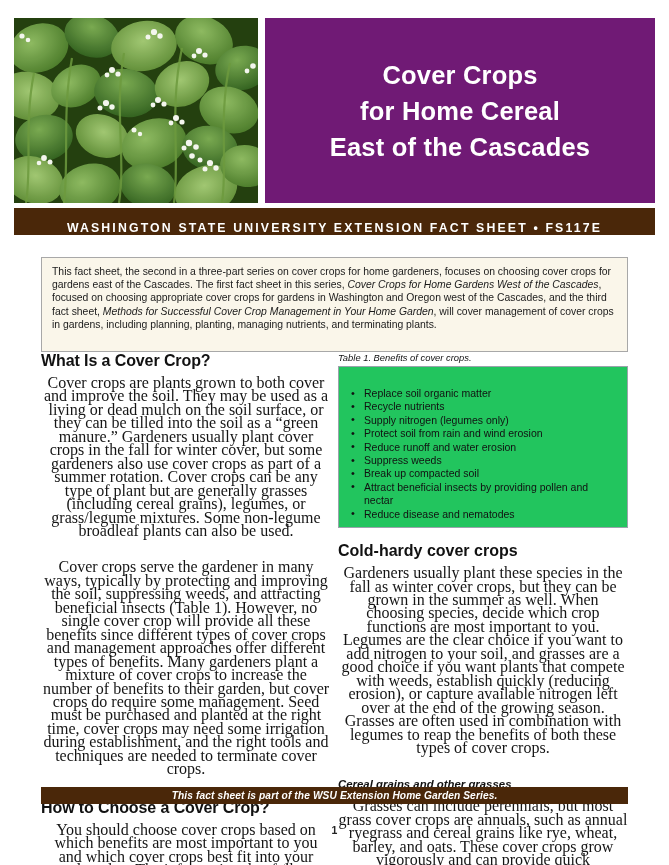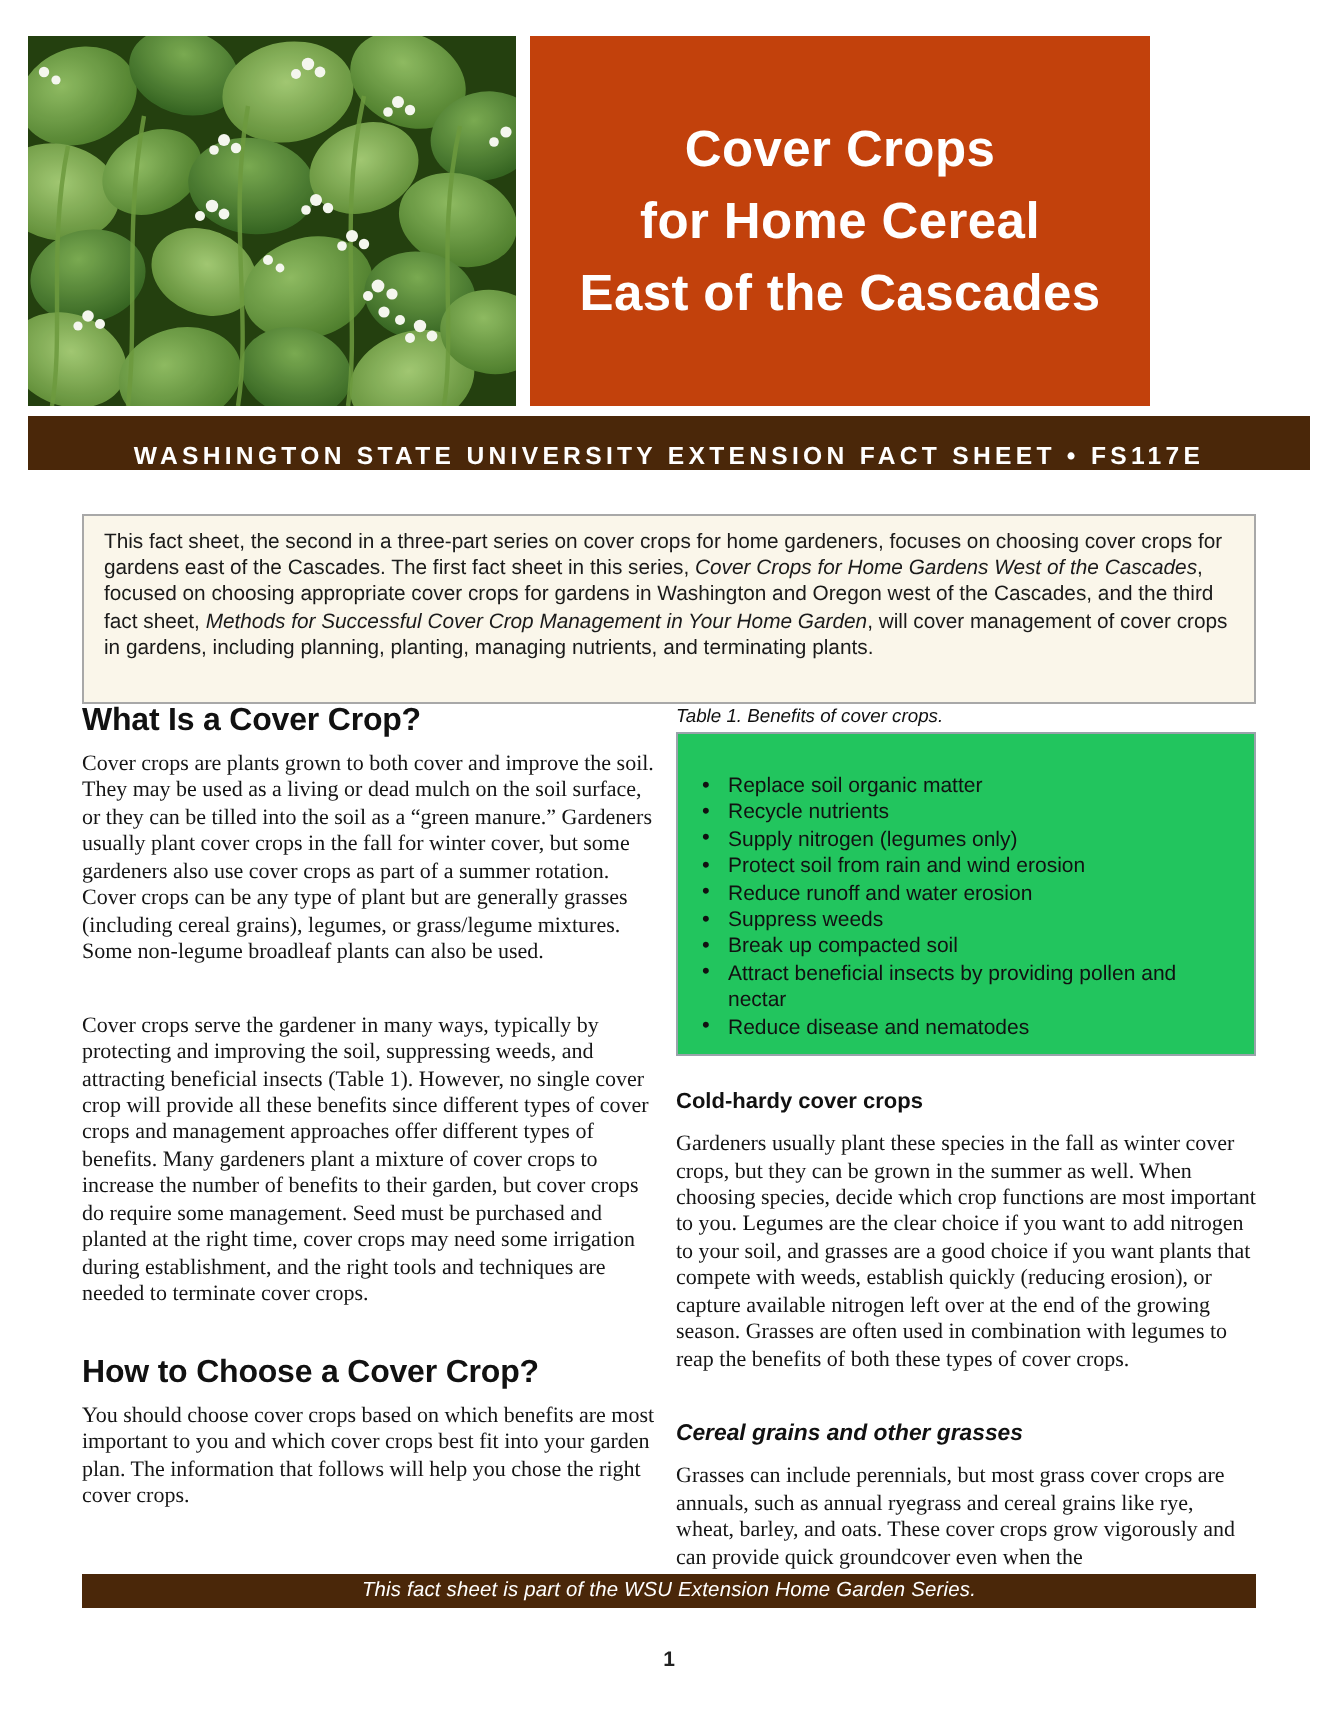--- a/index.html
+++ b/index.html
@@ -31,23 +31,23 @@
     height: 185px;
     overflow: hidden;
     background: #2f5418;
   }
   .photo svg { display:block; }
 
   .title-block {
     position: absolute;
     left: 265px;
     top: 18px;
-    width: 310px;
+    width: 390px;
     height: 185px;
-    background: #c2410c;
+    background: #701a75;
     display: flex;
     flex-direction: column;
     align-items: center;
     justify-content: center;
   }
   .title-line {
     color: #ffffff;
     font-family: "Liberation Sans", sans-serif;
     font-weight: bold;
     font-size: 25.5px;
@@ -110,40 +110,40 @@
     font-weight: bold;
     font-size: 16px;
     line-height: 17px;
     color: #111111;
     letter-spacing: -0.1px;
   }
   h3.sub-head {
     margin: 0 0 8px 0;
     font-family: "Liberation Sans", sans-serif;
     font-weight: bold;
-    font-size: 11px;
+    font-size: 16px;
     line-height: 14px;
     color: #111111;
   }
   h3.sub-head-italic {
     margin: 0 0 8px 0;
     font-family: "Liberation Sans", sans-serif;
     font-weight: bold;
     font-style: italic;
     font-size: 11.4px;
     line-height: 14px;
     color: #111111;
   }
   p.body {
     margin: 0 0 14px 0;
     font-family: "Liberation Serif", serif;
-    font-size: 11px;
+    font-size: 16px;
     line-height: 13.45px;
     color: #151515;
-    text-align: left;
+    text-align: center;
   }
   p.body:last-child { margin-bottom: 15px; }
 
   .spacer-lg { height: 9px; }
 
   
   .table-caption {
     font-family: "Liberation Sans", sans-serif;
     font-style: italic;
     font-size: 9.4px;
@@ -189,21 +189,21 @@
     width: 587px;
     height: 17px;
     background: #4a2709;
     display: flex;
     align-items: center;
     justify-content: center;
   }
   .footer-text {
     color: #ffffff;
     font-family: "Liberation Sans", sans-serif;
-    font-weight: normal;
+    font-weight: bold;
     font-style: italic;
     font-size: 10.2px;
     letter-spacing: 0.1px;
   }
   .page-number {
     position: absolute;
     left: 0;
     top: 824px;
     width: 669px;
     text-align: center;

